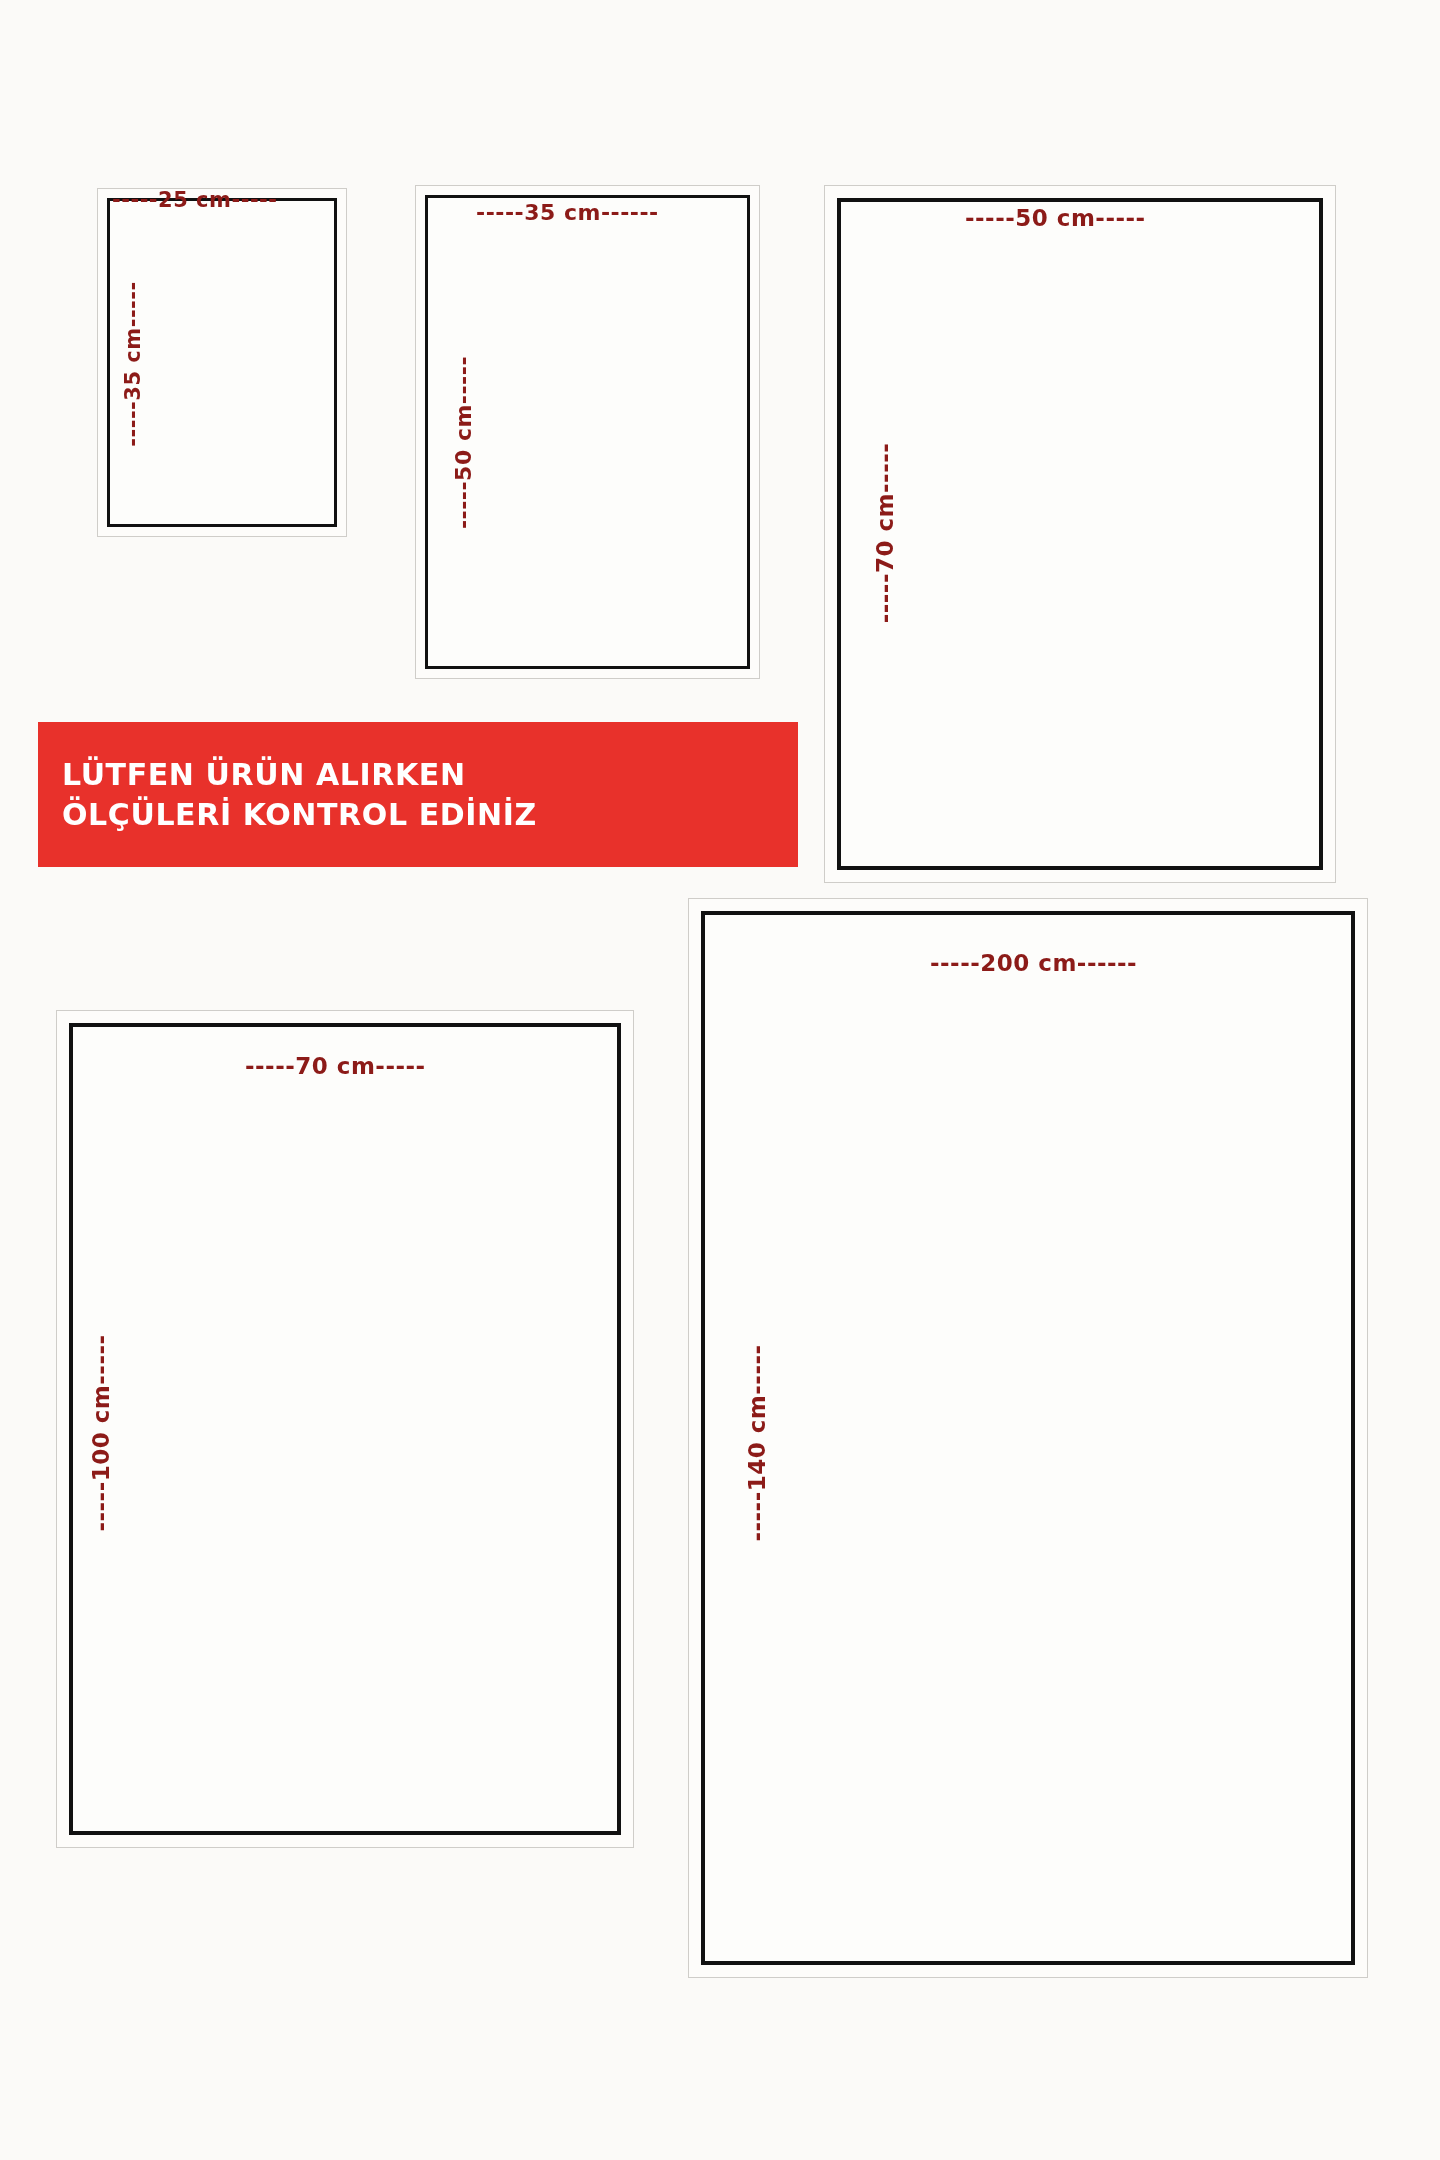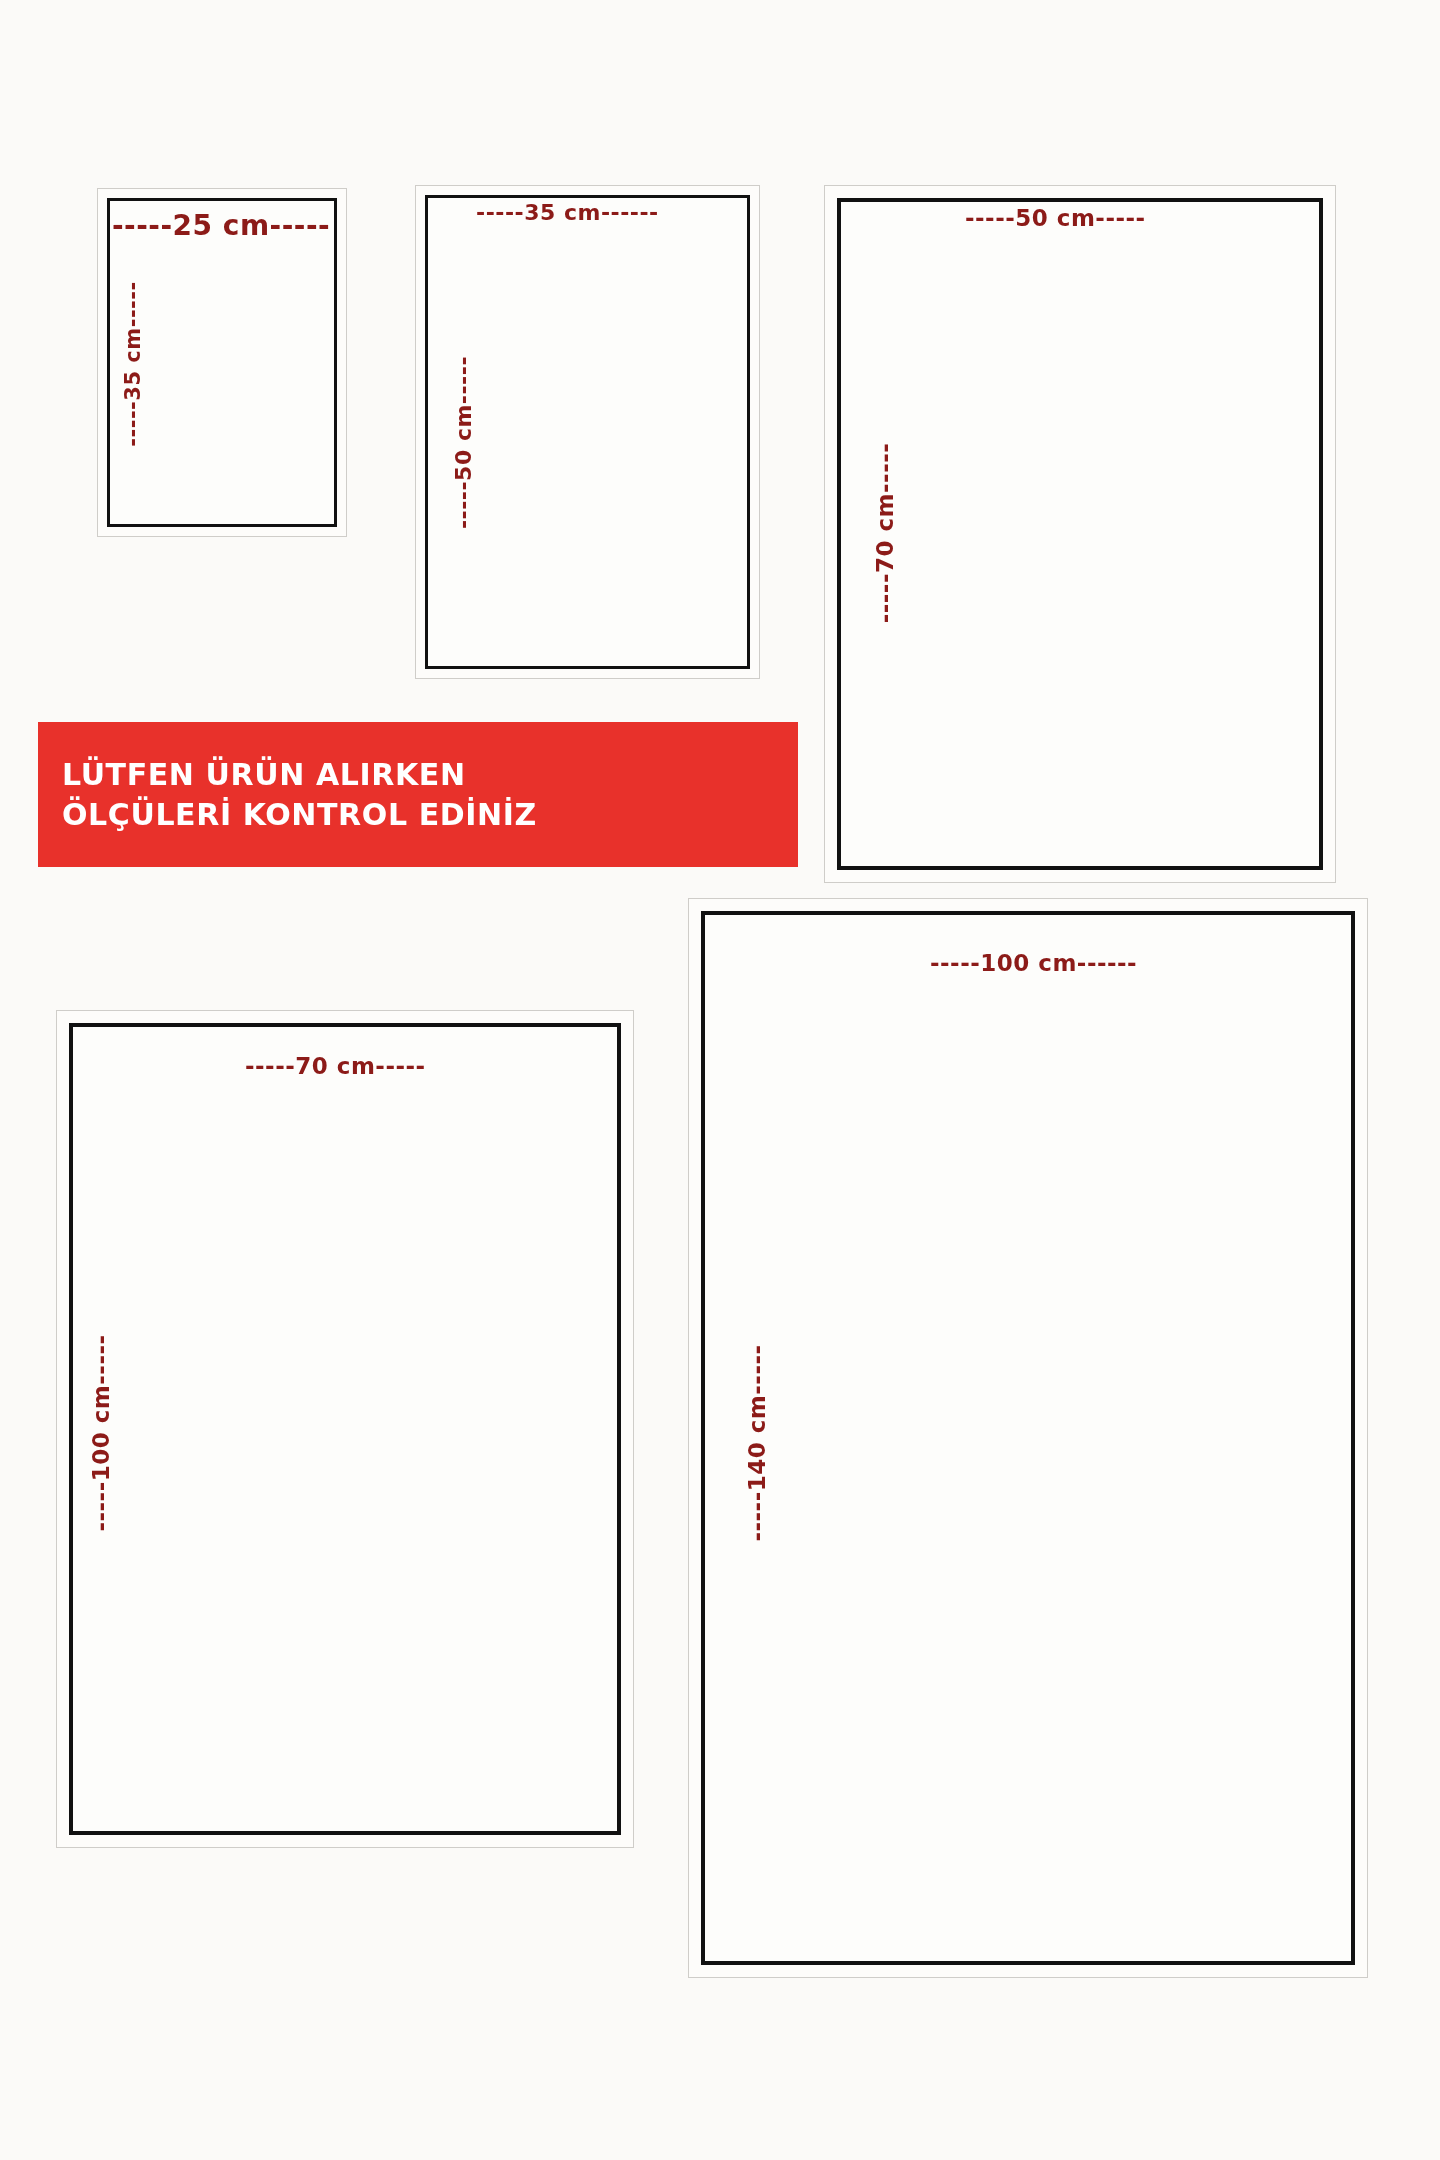--- a/index.html
+++ b/index.html
@@ -76,21 +76,21 @@
   }
 </style>
 </head>
 <body>
 
 <div class="canvas">
 
   <div class="frame thin" style="left:97px; top:188px; width:250px; height:349px;">
     <div class="inner"></div>
   </div>
-  <div class="dim" style="left:112px; top:209px; font-size:28px;">-----25 cm-----</div>
+  <div class="dim" style="left:112px; top:188px; font-size:21px;">-----25 cm-----</div>
   <div class="dim vertical" style="left:48px; top:352px; width:170px; text-align:center; font-size:21px;">-----35 cm-----</div>
 
   <div class="frame thin" style="left:415px; top:185px; width:345px; height:494px;">
     <div class="inner"></div>
   </div>
   <div class="dim" style="left:476px; top:200px; font-size:22px;">-----35 cm------</div>
   <div class="dim vertical" style="left:363px; top:430px; width:200px; text-align:center; font-size:22px;">-----50 cm-----</div>
 
   <div class="frame" style="left:824px; top:185px; width:512px; height:698px;">
     <div class="inner"></div>
@@ -105,16 +105,16 @@
 
   <div class="frame" style="left:56px; top:1010px; width:578px; height:838px;">
     <div class="inner"></div>
   </div>
   <div class="dim" style="left:245px; top:1053px; font-size:23px;">-----70 cm-----</div>
   <div class="dim vertical" style="left:-24px; top:1420px; width:250px; text-align:center; font-size:23px;">-----100 cm-----</div>
 
   <div class="frame" style="left:688px; top:898px; width:680px; height:1080px;">
     <div class="inner"></div>
   </div>
-  <div class="dim" style="left:930px; top:950px; font-size:23px;">-----100 cm------</div>
+  <div class="dim" style="left:930px; top:950px; font-size:23px;">-----200 cm------</div>
   <div class="dim vertical" style="left:627px; top:1430px; width:260px; text-align:center; font-size:23px;">-----140 cm-----</div>
 
 </div>
 
 </body></html>

